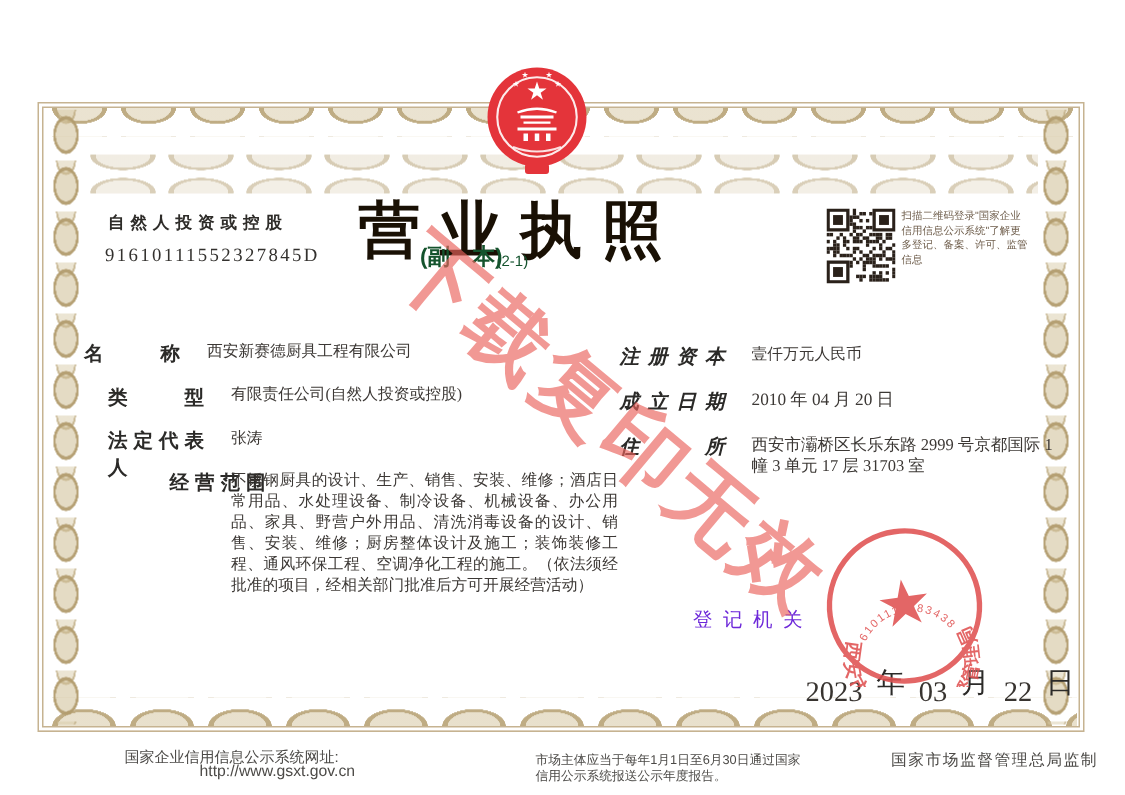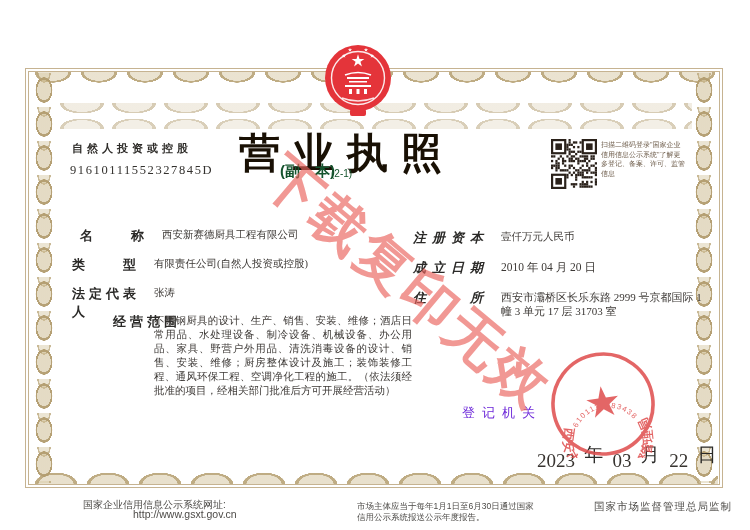--- a/index.html
+++ b/index.html
@@ -267,21 +267,21 @@
     <rect x="4.380952380952381" y="4.380952380952381" width="6.571428571428572" height="6.571428571428572" fill="#2a211a"></rect>
     <rect x="30.666666666666664" y="0" width="15.333333333333336" height="15.333333333333336" fill="#2a211a"></rect>
     <rect x="32.857142857142854" y="2.1904761904761907" width="10.952380952380953" height="10.952380952380953" fill="#fff"></rect>
     <rect x="35.047619047619044" y="4.380952380952381" width="6.571428571428572" height="6.571428571428572" fill="#2a211a"></rect>
     <rect x="0" y="34.666666666666664" width="15.333333333333336" height="15.333333333333336" fill="#2a211a"></rect>
     <rect x="2.1904761904761907" y="36.857142857142854" width="10.952380952380953" height="10.952380952380953" fill="#fff"></rect>
     <rect x="4.380952380952381" y="39.047619047619044" width="6.571428571428572" height="6.571428571428572" fill="#2a211a"></rect>
   </svg>
 <div class="abs qr-caption">扫描二维码登录"国家企业信用信息公示系统"了解更多登记、备案、许可、监管信息</div>
 
-<div class="frow" style="left:80px; top:227px;">
+<div class="frow" style="left:56px; top:227px;">
   <span class="flabel w64">名称</span>
   <div class="fvalue" style="left:70px; top:1px; width:300px;">西安新赛德厨具工程有限公司</div>
 </div>
 <div class="frow" style="left:72px; top:256px;">
   <span class="flabel w64">类型</span>
   <div class="fvalue" style="left:70px; top:1px; width:300px;">有限责任公司(自然人投资或控股)</div>
 </div>
 <div class="frow" style="left:72px; top:285px;">
   <span class="flabel w64">法定代表人</span>
   <div class="fvalue" style="left:70px; top:1px; width:300px;">张涛</div>

